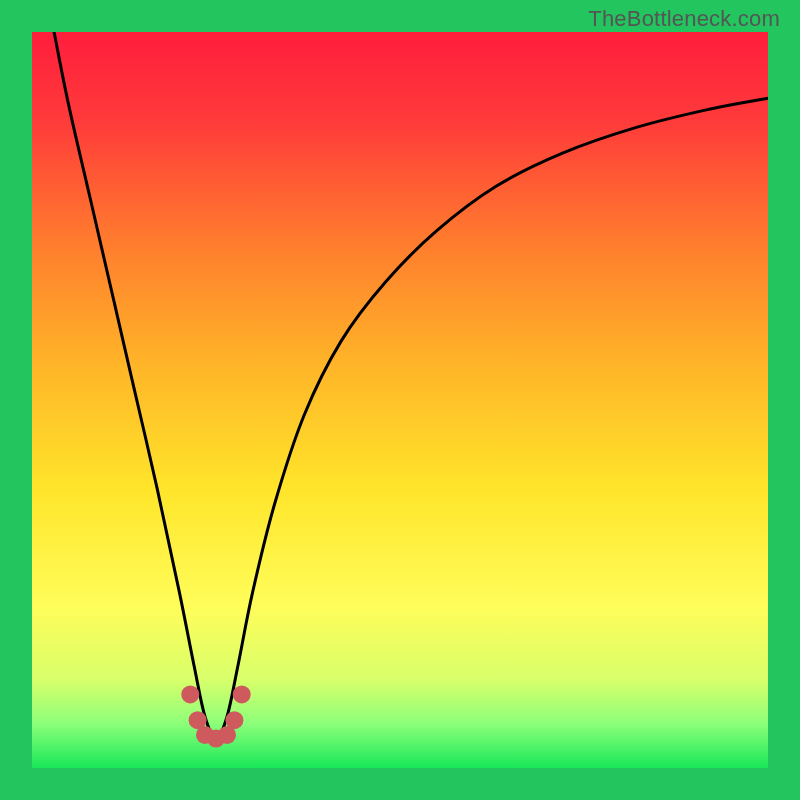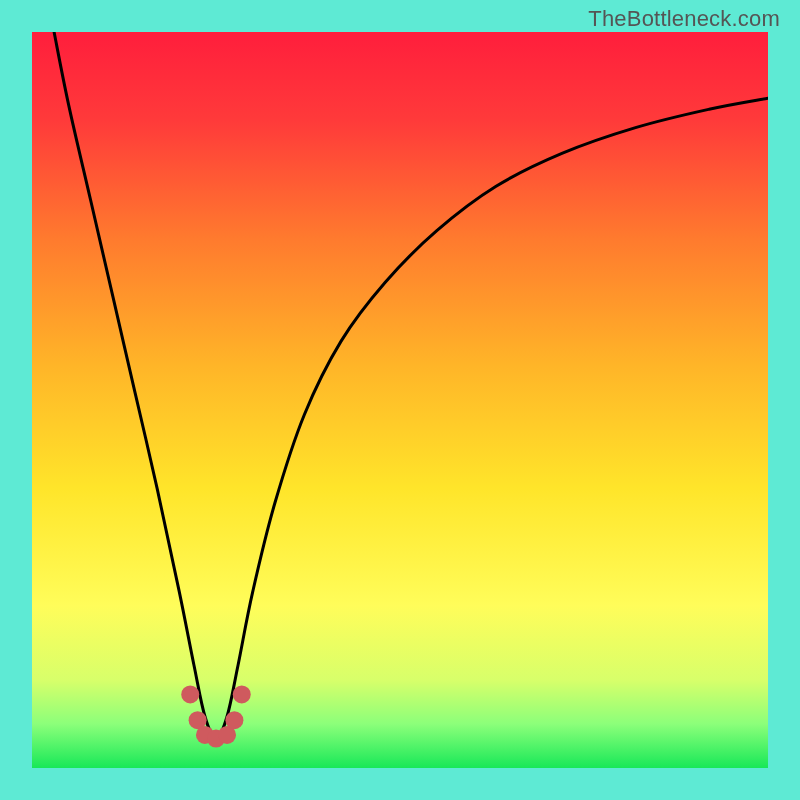--- a/index.html
+++ b/index.html
@@ -8,21 +8,21 @@
     width: 800px;
     height: 800px;
     background: #000;
     overflow: hidden;
     font-family: Arial, Helvetica, sans-serif;
   }
   .stage {
     position: relative;
     width: 800px;
     height: 800px;
-    background: #5eead4;
+    background: #22c55e;
   }
   .plot-area {
     position: absolute;
     left: 32px;
     top: 32px;
     width: 736px;
     height: 736px;
   }
   .gradient-bg {
     position: absolute;

